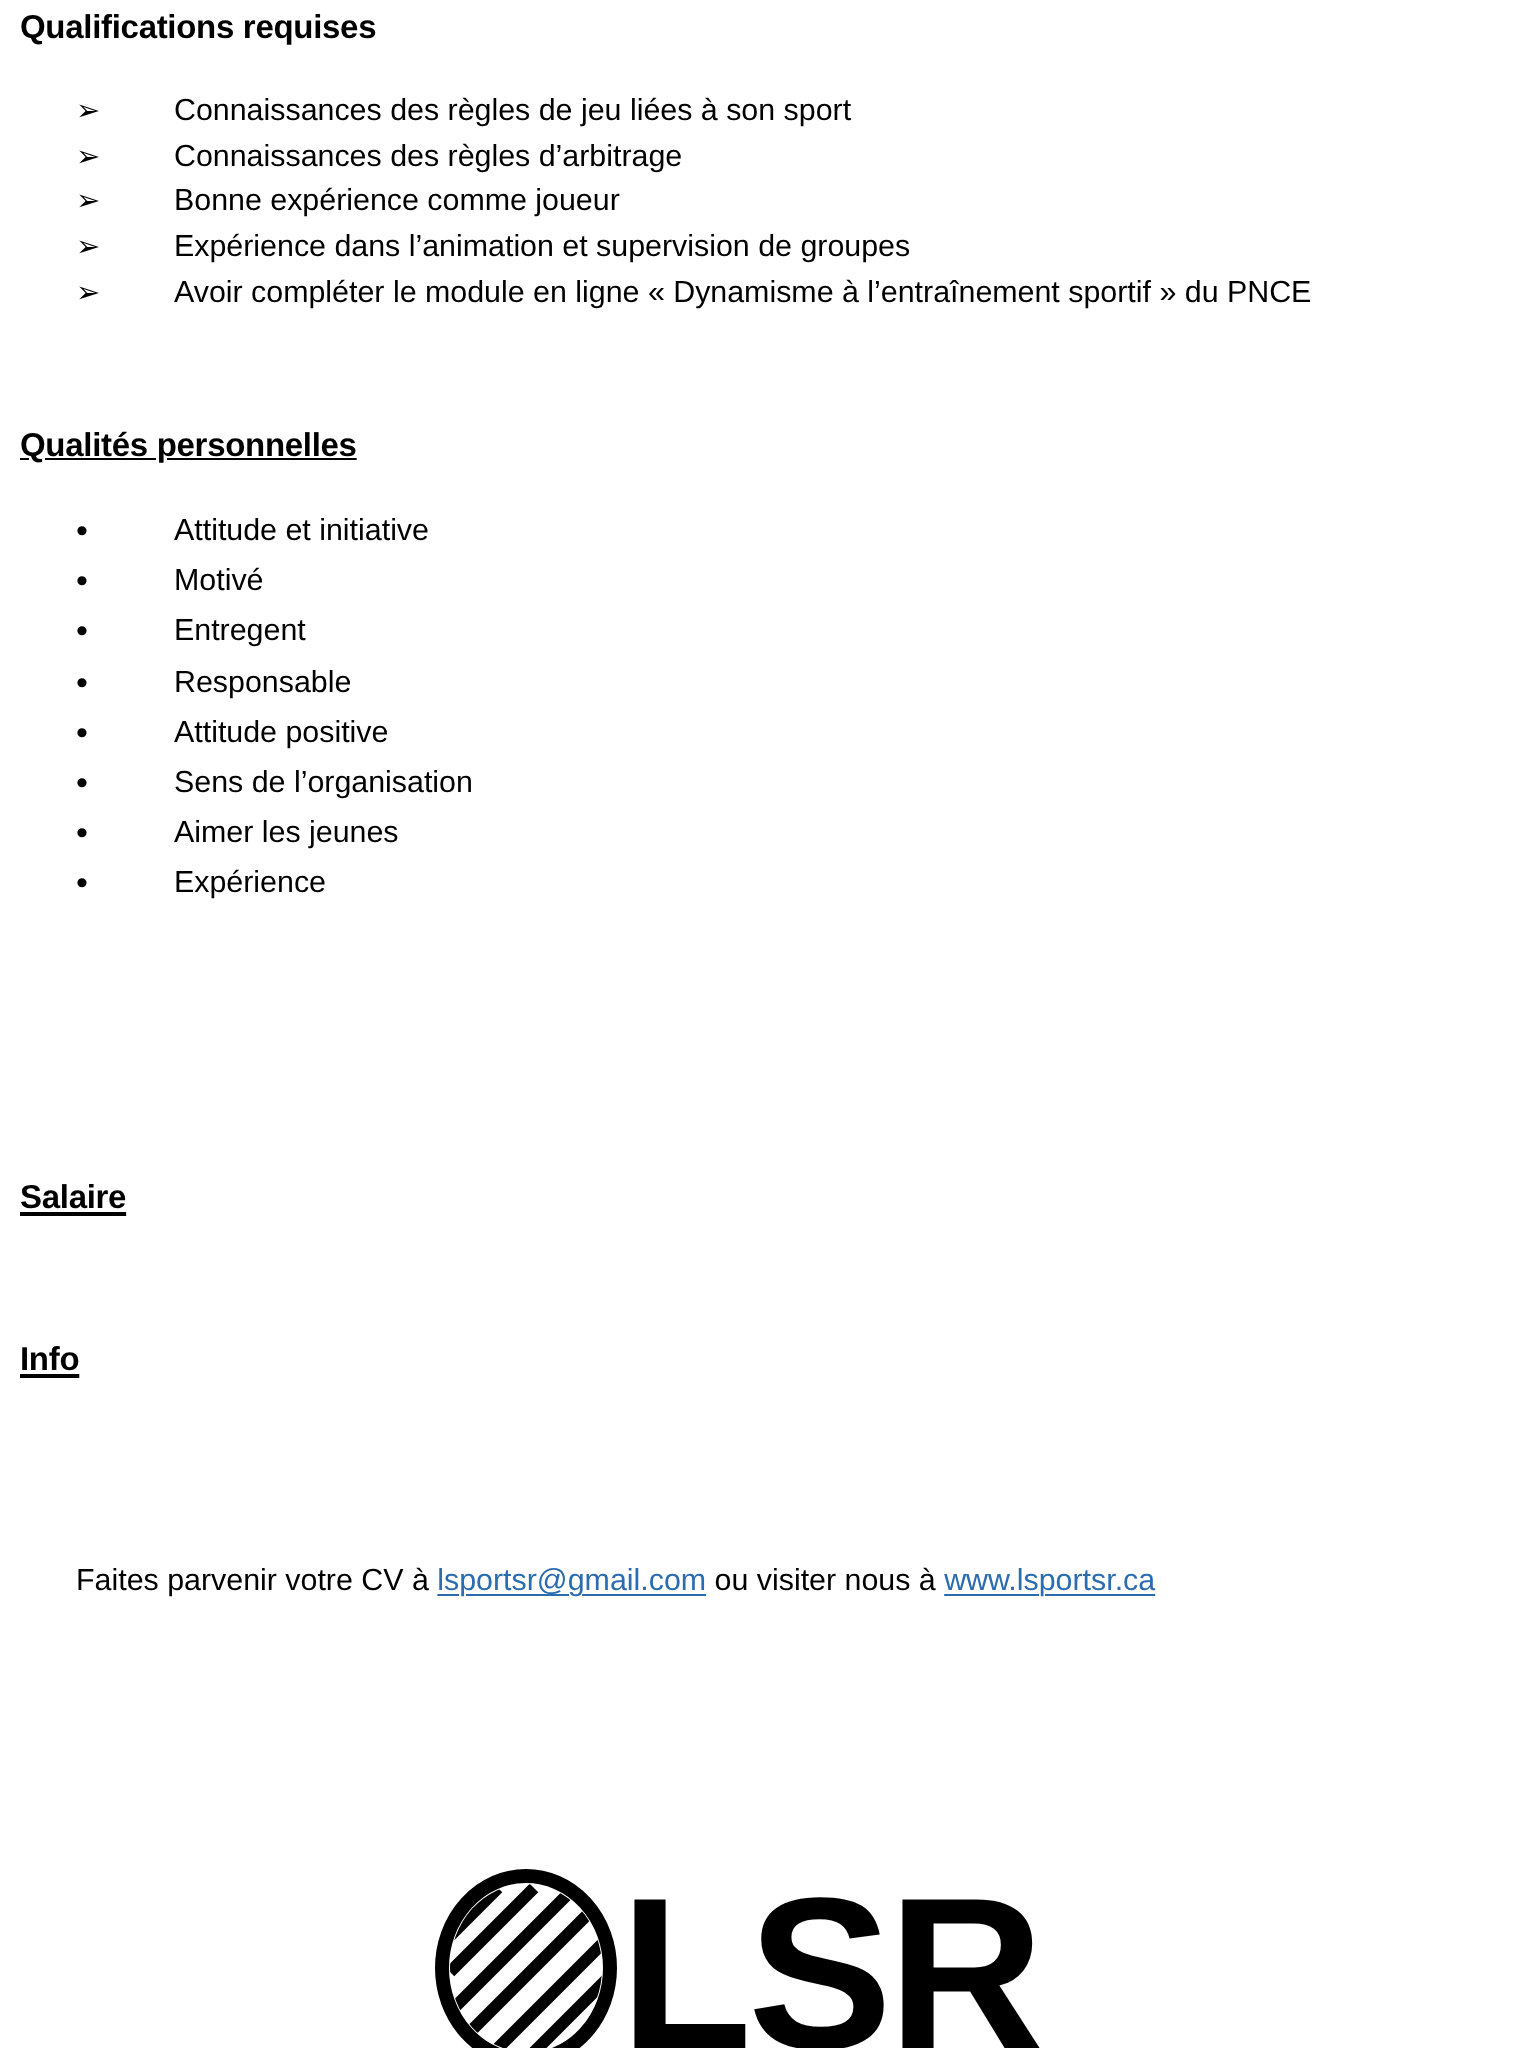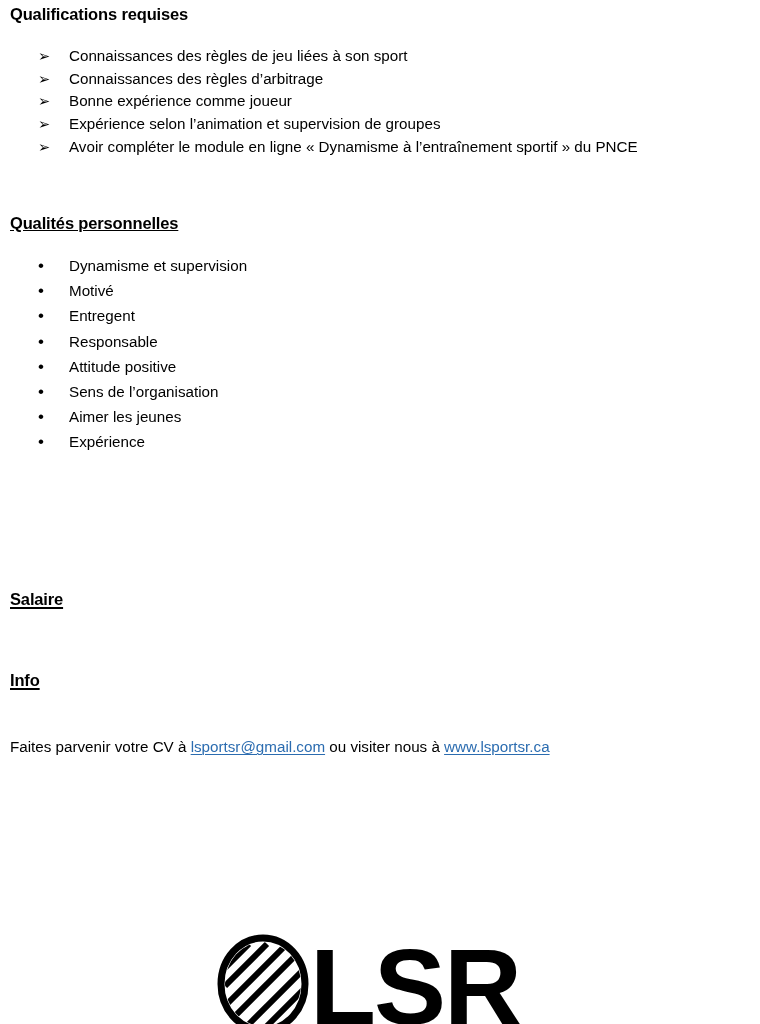--- a/index.html
+++ b/index.html
@@ -84,34 +84,33 @@
     line-height: inherit;
   }
   .bullet.dot {
     left: 38px;
     font-size: 17px;
     line-height: inherit;
   }
 
   .item-text {
     display: block;
-    padding-left: 44px;
-    margin-left: 25px;
+    padding-left: 87px;
   }
 
   
   .para {
     position: absolute;
     left: 10px;
     font-size: 15.2px;
     line-height: 22px;
     white-space: nowrap;
   }
   #para-salaire { top: 599px; }
-  #para-info    { top: 736px; }
+  #para-info    { top: 780px; margin-left: 28px; }
 
   .link {
     color: #2B6CB0;
     text-decoration: underline;
     text-underline-offset: 2px;
     text-decoration-thickness: 1px;
     cursor: pointer;
   }
 
   
@@ -140,34 +139,34 @@
     <li class="list-item">
       <span class="bullet arrow">➢</span>
       <span class="item-text">Connaissances des règles d’arbitrage</span>
     </li>
     <li class="list-item">
       <span class="bullet arrow">➢</span>
       <span class="item-text">Bonne expérience comme joueur</span>
     </li>
     <li class="list-item">
       <span class="bullet arrow">➢</span>
-      <span class="item-text">Expérience selon l’animation et supervision de groupes</span>
+      <span class="item-text">Expérience dans l’animation et supervision de groupes</span>
     </li>
     <li class="list-item">
       <span class="bullet arrow">➢</span>
       <span class="item-text">Avoir compléter le module en ligne « Dynamisme à l’entraînement sportif » du PNCE</span>
     </li>
   </ul>
 
   <div class="section-heading" id="heading-qualites">Qualités personnelles</div>
 
   <ul class="list-block" id="list-qualites">
     <li class="list-item">
       <span class="bullet dot">•</span>
-      <span class="item-text">Dynamisme et supervision</span>
+      <span class="item-text">Attitude et initiative</span>
     </li>
     <li class="list-item">
       <span class="bullet dot">•</span>
       <span class="item-text">Motivé</span>
     </li>
     <li class="list-item">
       <span class="bullet dot">•</span>
       <span class="item-text">Entregent</span>
     </li>
     <li class="list-item">

